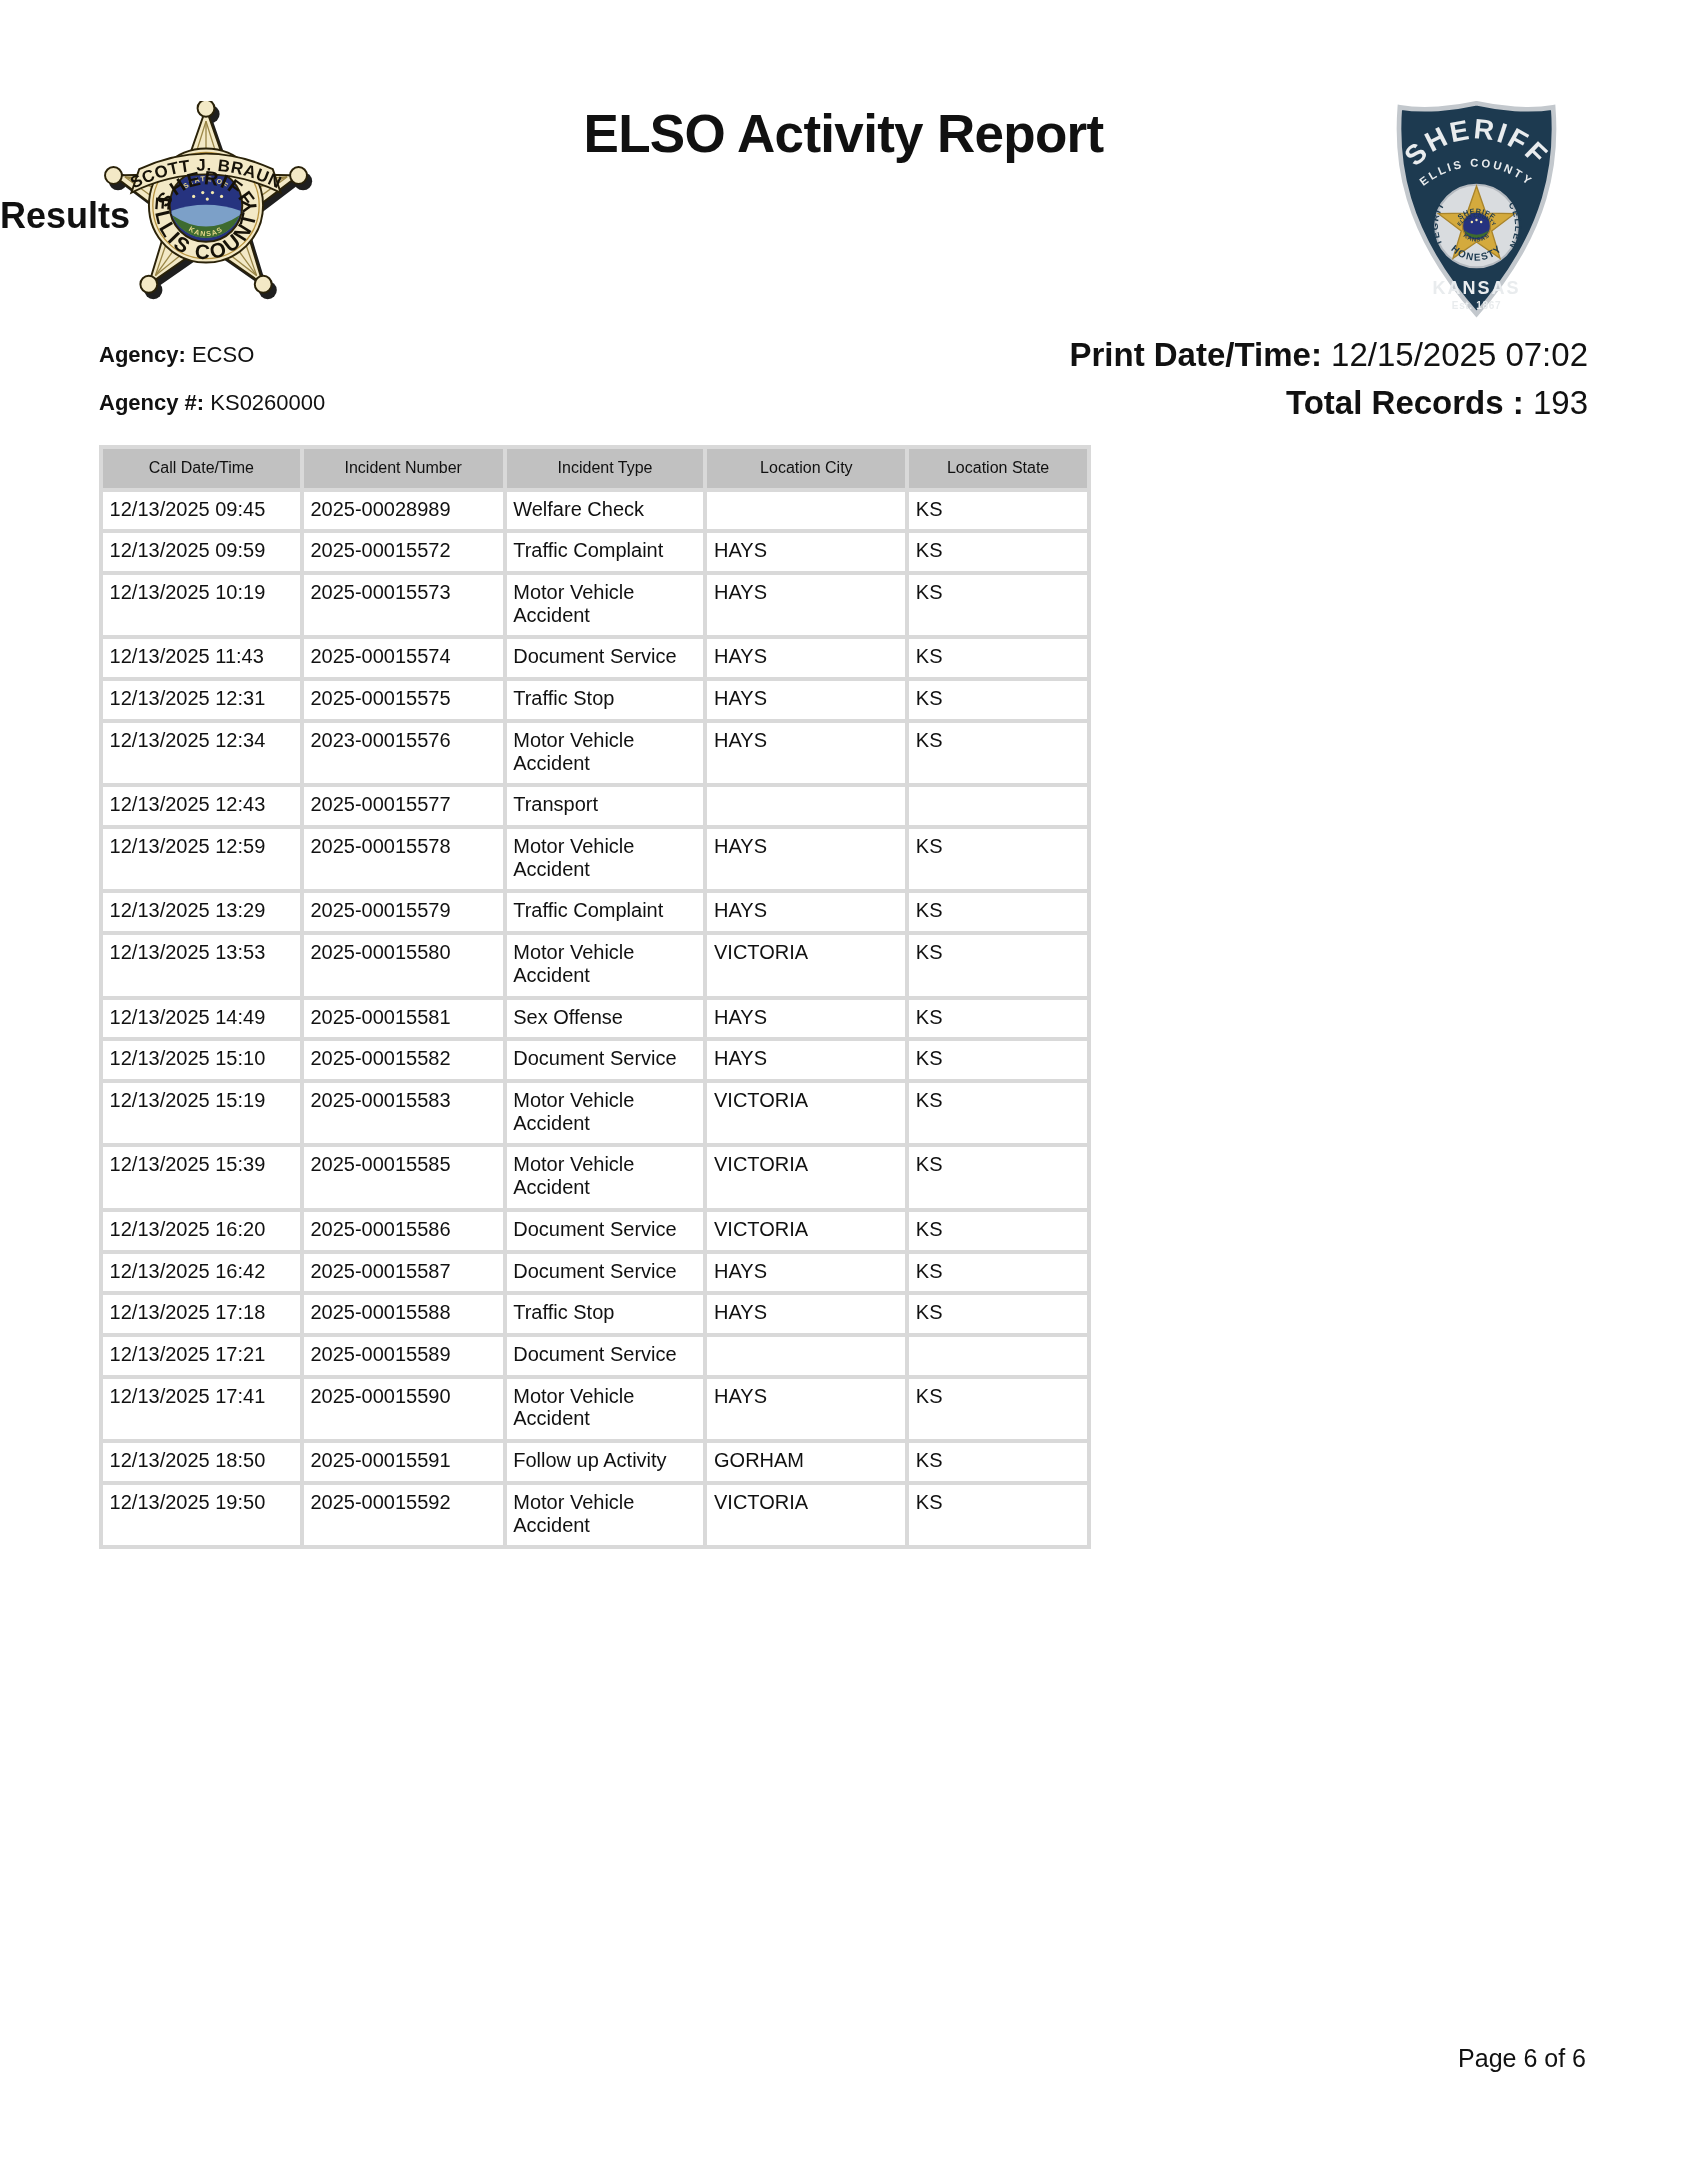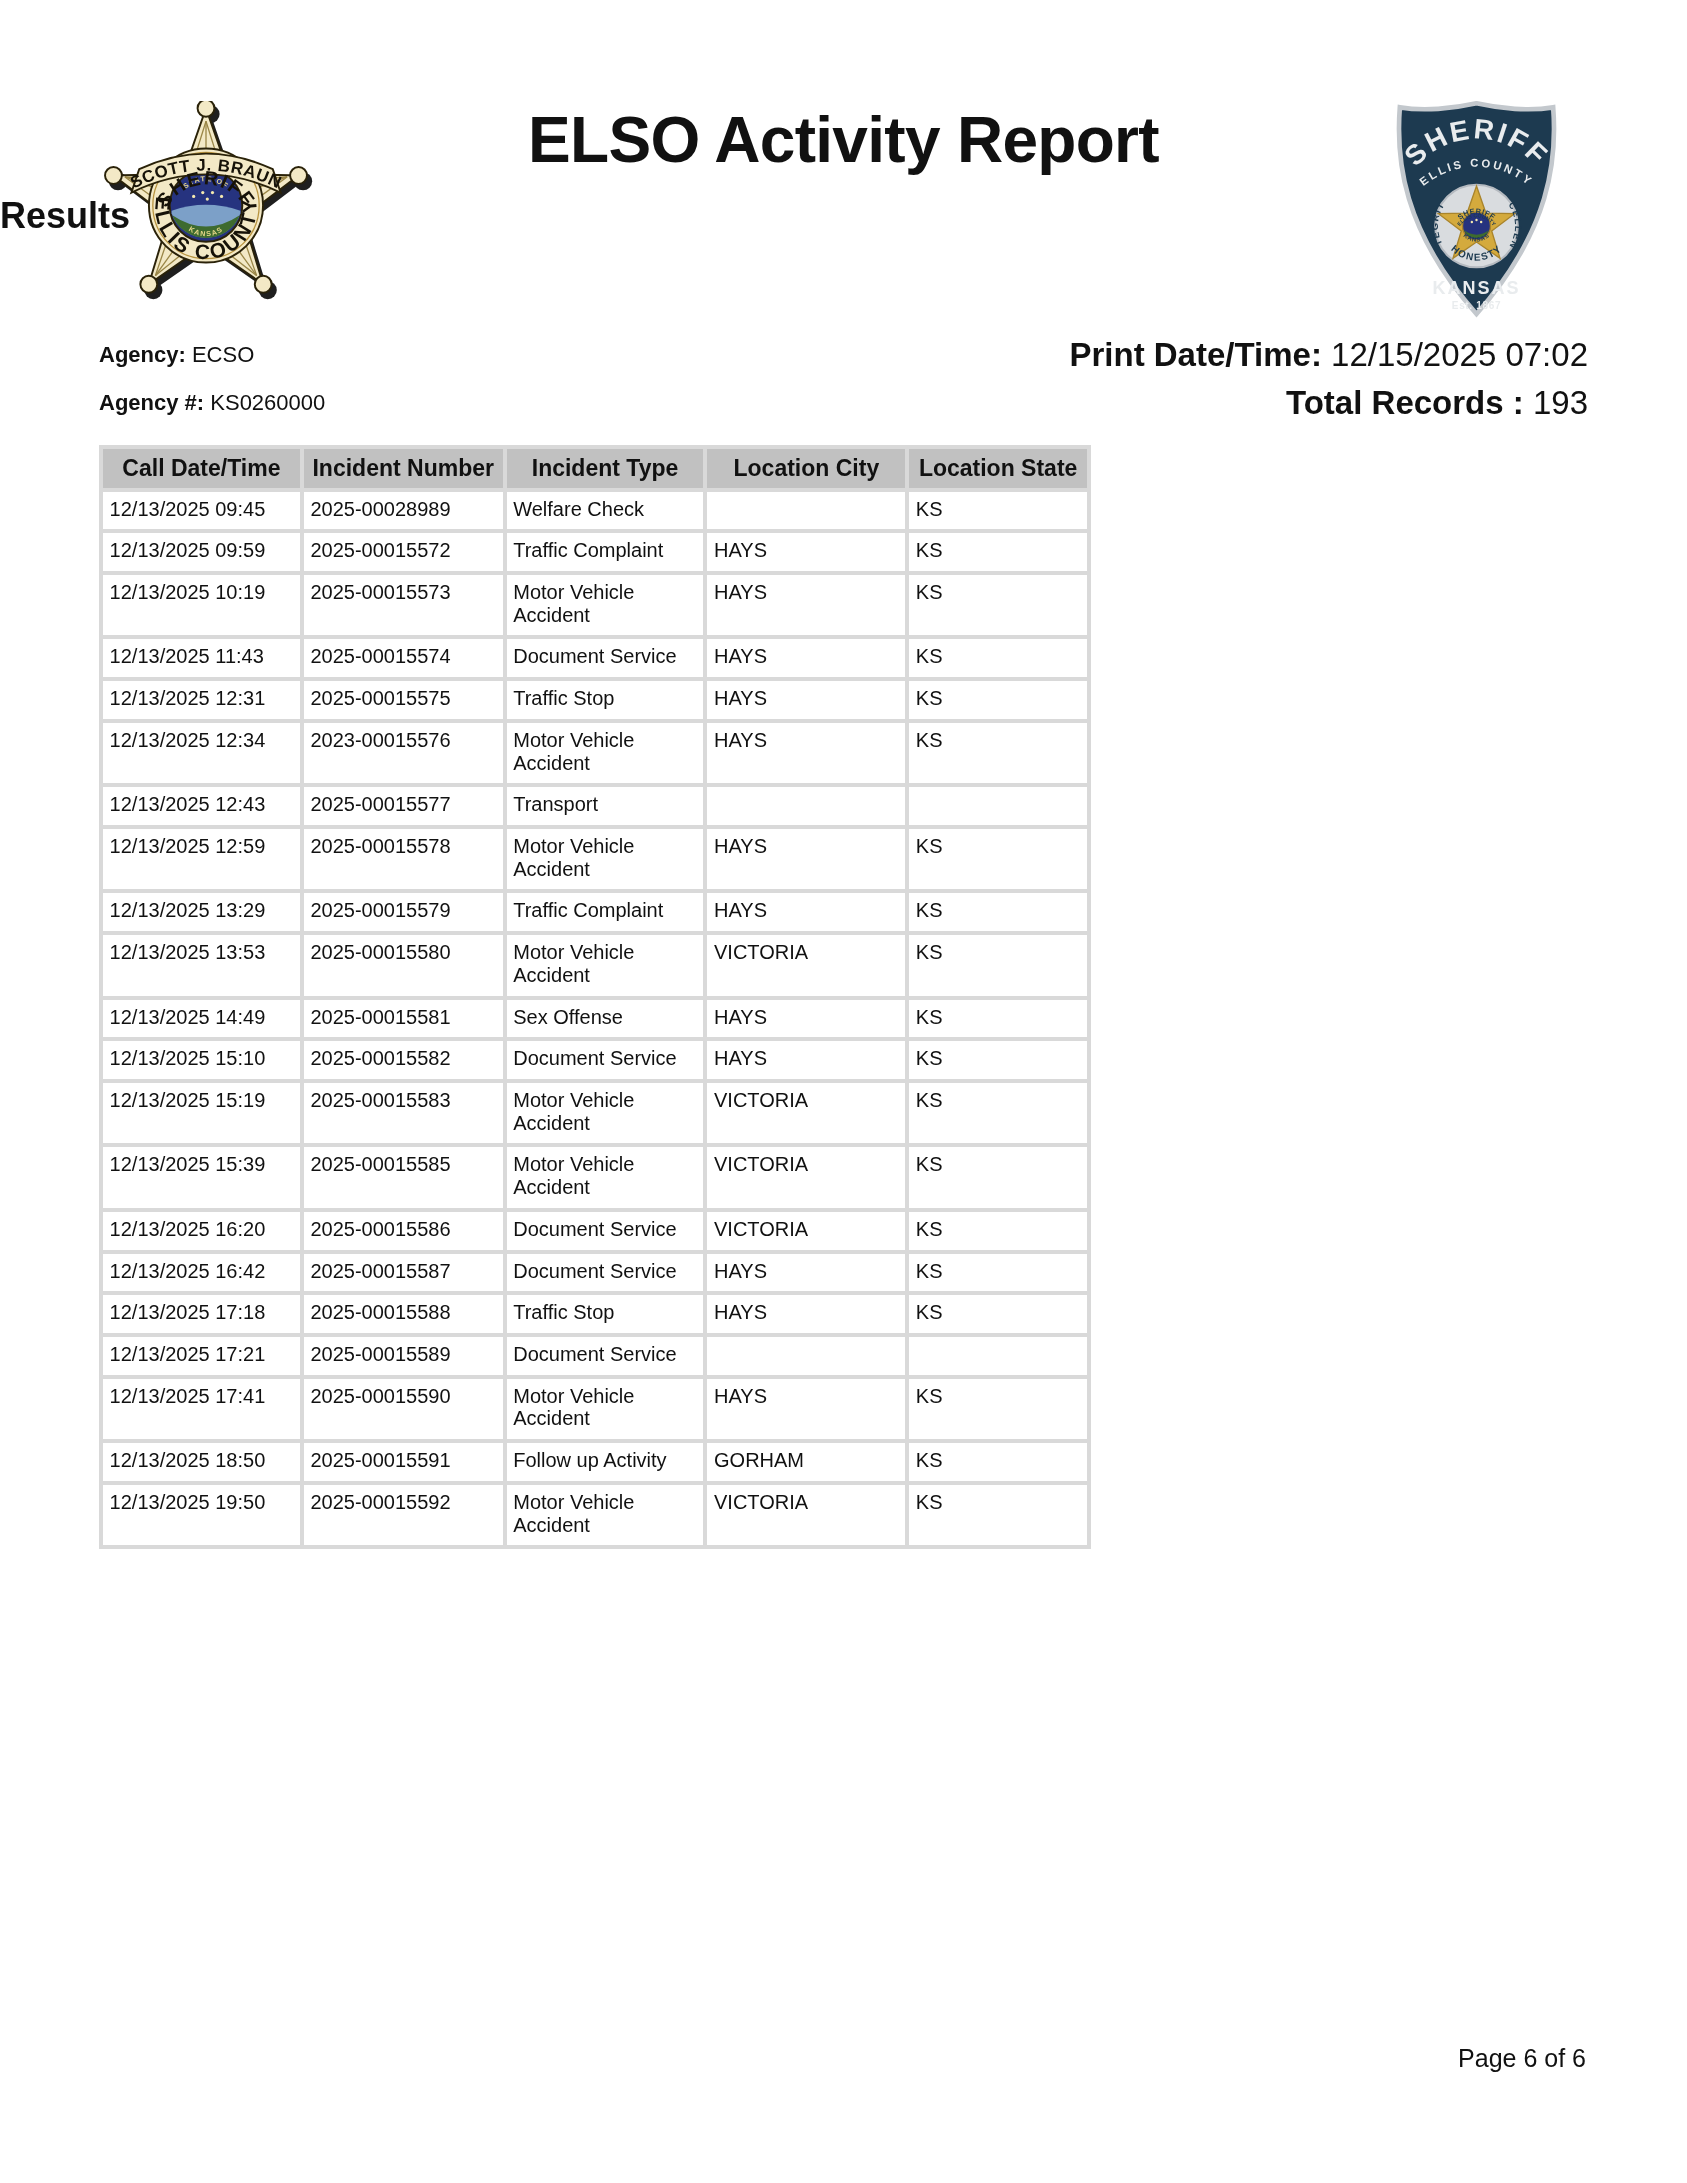--- a/index.html
+++ b/index.html
@@ -9,42 +9,42 @@
     width:1687px; height:2183px;
     font-family:"Liberation Sans", sans-serif;
     color:#111;
     overflow:hidden;
   }
   
   .star-badge { position:absolute; left:99px; top:101px; width:214px; height:222px; }
   .shield-badge { position:absolute; left:1393px; top:98px; width:167px; height:220px; }
   .report-title {
     position:absolute; left:0; top:103px; width:1687px;
-    text-align:center; font-size:64px; font-weight:bold; letter-spacing:-0.7px;
+    text-align:center; font-size:53px; font-weight:bold; letter-spacing:-0.7px;
   }
   .report-subtitle {
     position:absolute; left:0; top:195px; width:1687px;
     text-align:left; font-size:36px; font-weight:bold;
   }
   
   .info-left  { position:absolute; left:99px;  top:331px; font-size:22px; line-height:48px; }
   .info-right { position:absolute; right:99px; top:331px; font-size:33px; line-height:48px; text-align:right; }
   .lbl { font-weight:bold; }
   
   .tbl-wrap { position:absolute; left:99px; top:445px; }
   table.incidents {
     width:992px;
     border-collapse:separate;
     border-spacing:4.6px;
     background:#d9d9d9;
     table-layout:fixed;
   }
   table.incidents th {
     background:#c1c1c1;
-    font-size:23px; font-weight:bold;
+    font-size:16px; font-weight:normal;
     line-height:24px;
     padding:7.3px 2.6px;
     text-align:center;
     vertical-align:middle;
   }
   table.incidents td {
     background:#ffffff;
     font-size:20px;
     line-height:22.5px;
     padding:6px 6.6px 9.3px 6.6px;

